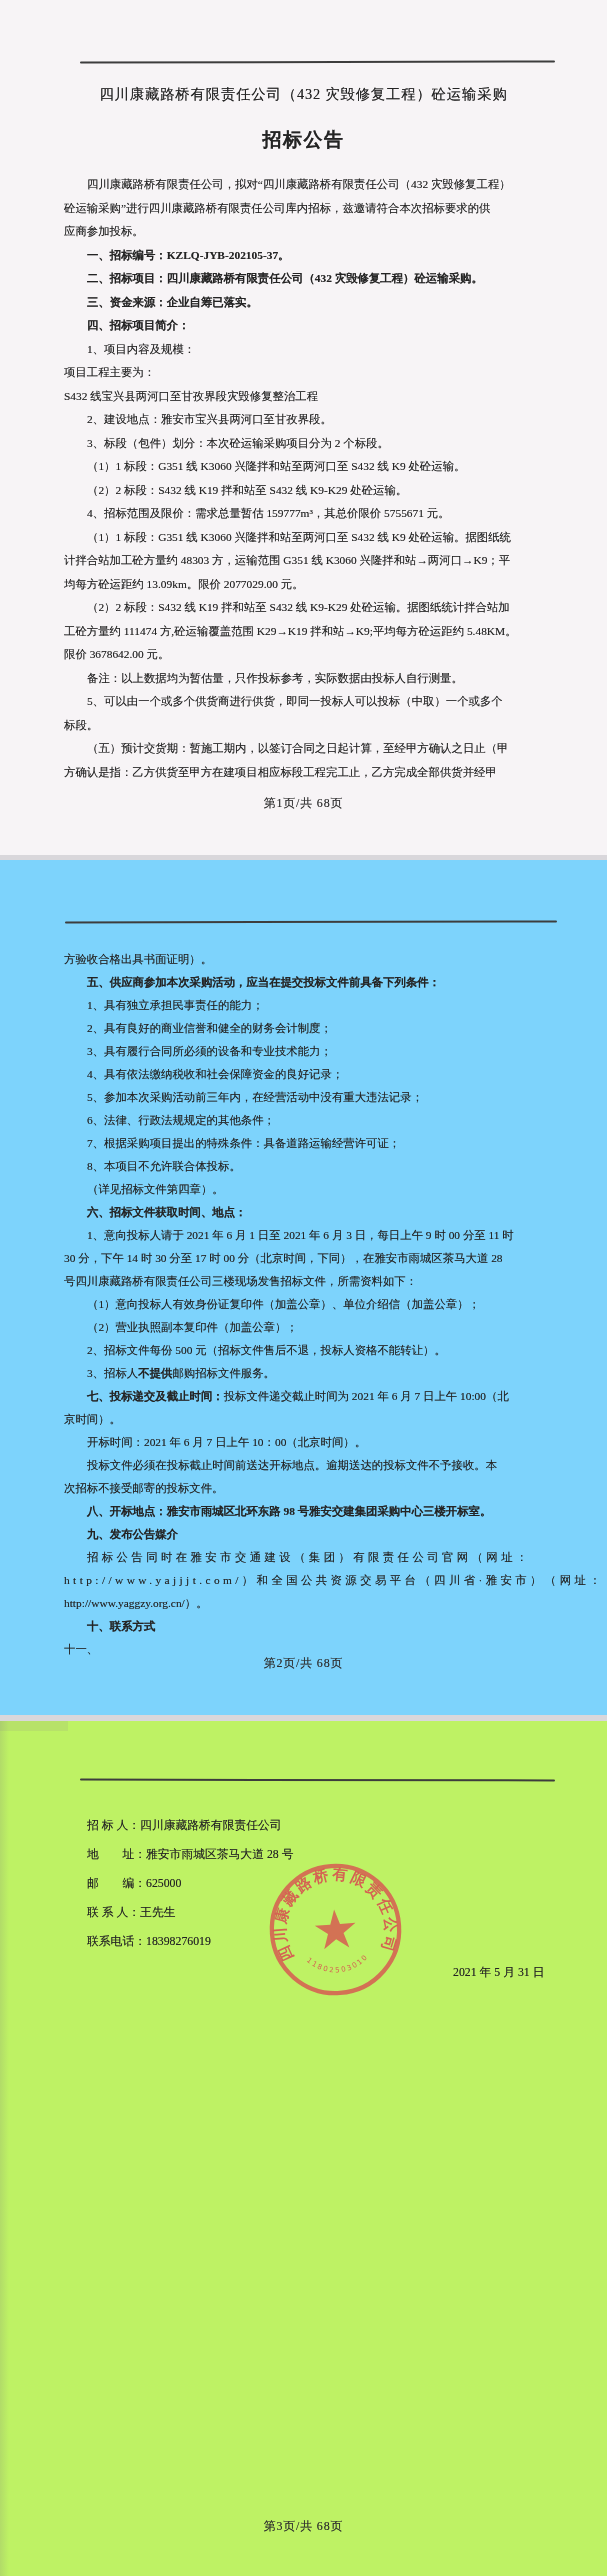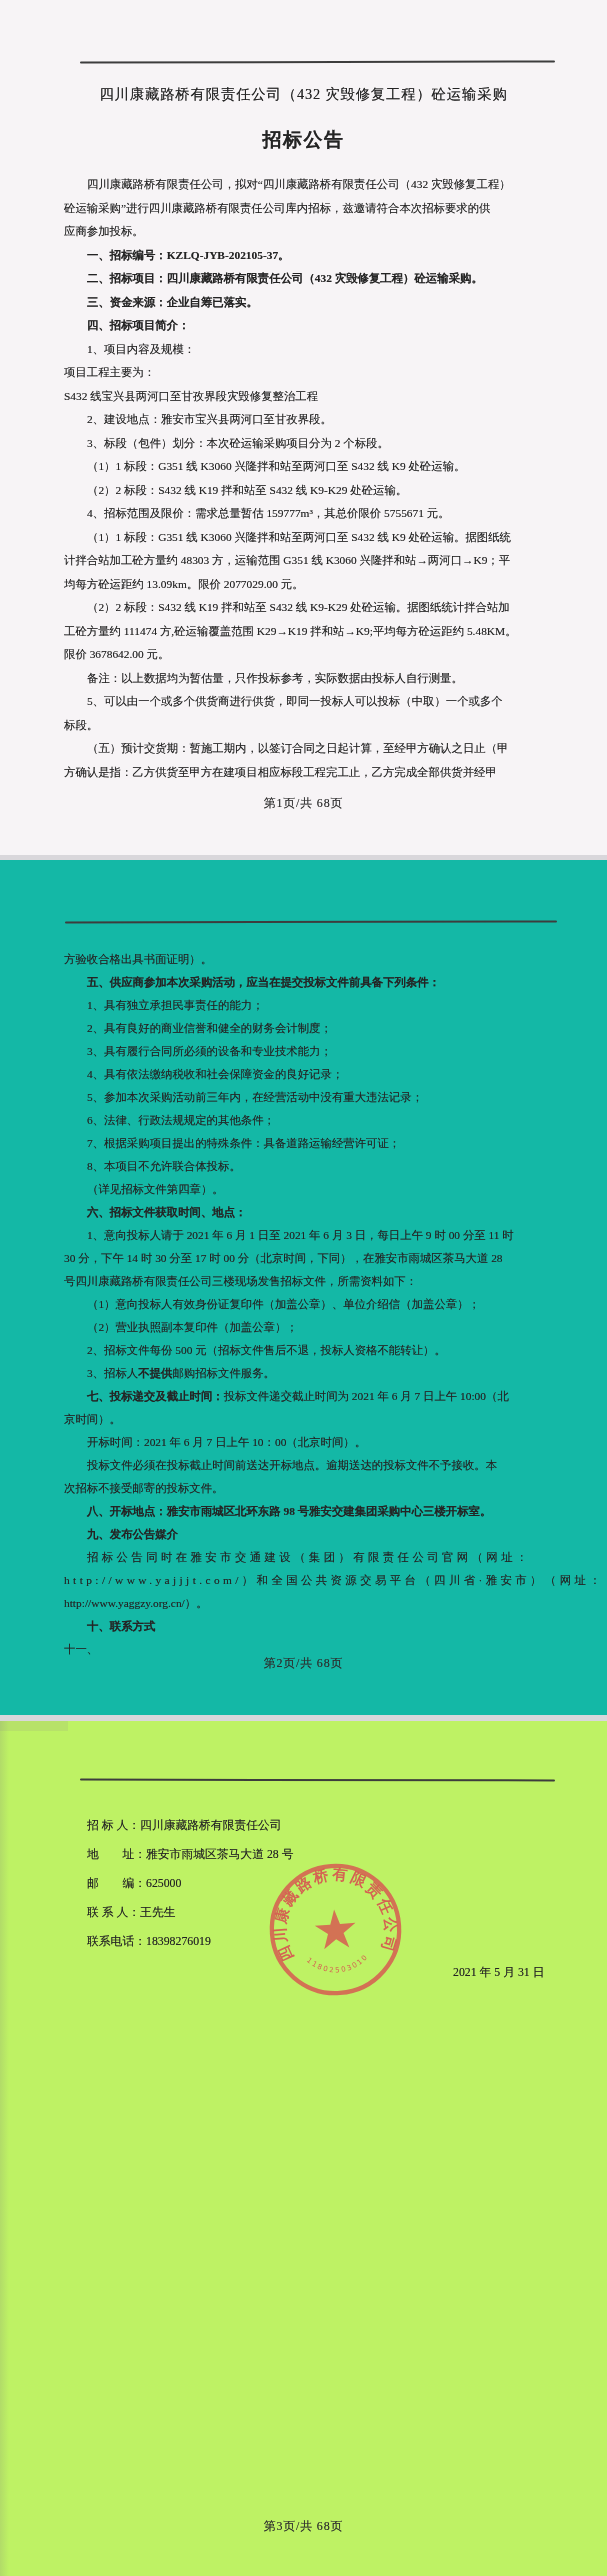--- a/index.html
+++ b/index.html
@@ -10,21 +10,21 @@
     color:#242424;
     position:relative;
   }
   .page{
     position:relative;
     width:607px;height:855px;
     background:#f7f4f6;
     overflow:hidden;
   }
   .page + .page{margin-top:5.3px;}
-  .page-2{background:#14b8a6;}
+  .page-2{background:#7dd3fc;}
   .page-3{background:#bef264;}
   .rule{
     position:absolute;height:1.5px;background:#3d3d3d;border-radius:1.5px;
     transform:rotate(-0.12deg);
   }
   .rule-1{left:80px;top:61px;width:475px;}
   .rule-2{left:65px;top:61px;width:492px;}
   .rule-3{left:80px;top:58px;width:475px;transform:rotate(0.1deg);}
   .doc-title{
     position:absolute;left:0;right:0;top:85px;

